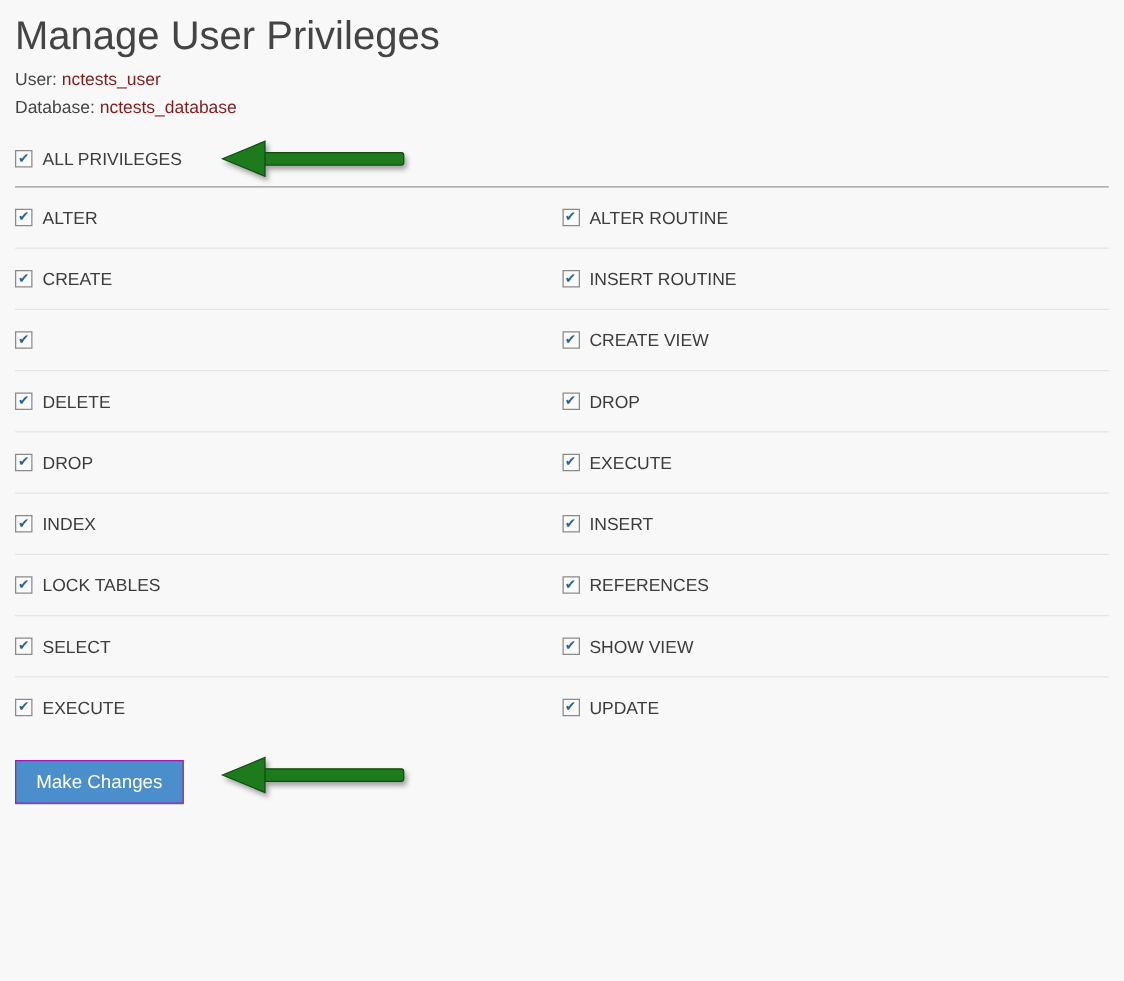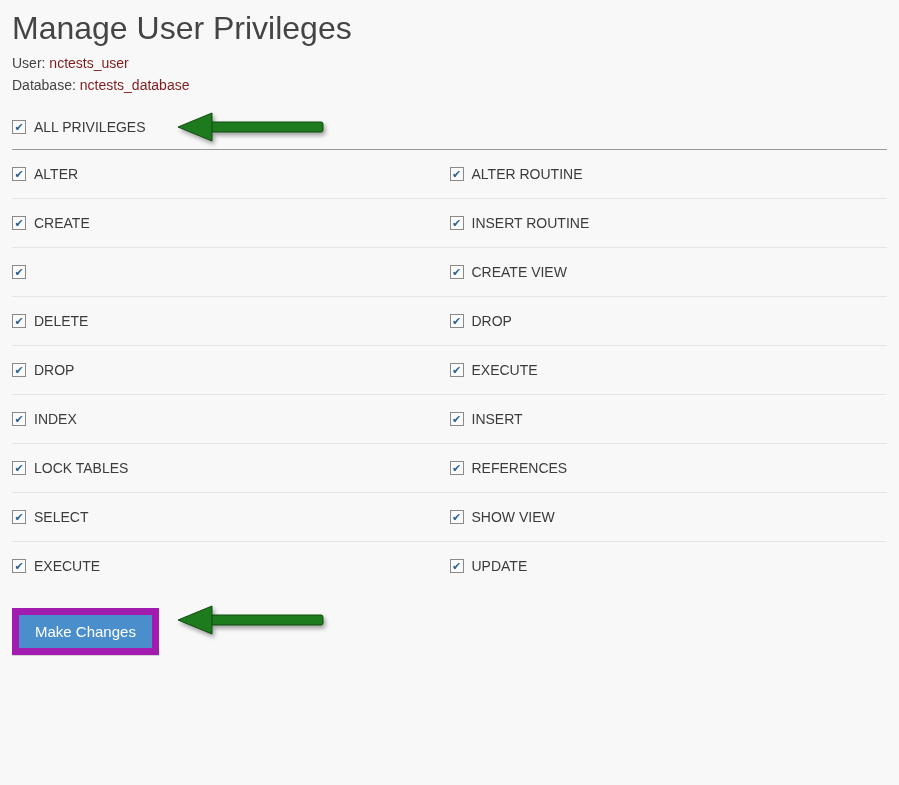--- a/index.html
+++ b/index.html
@@ -61,21 +61,21 @@
     .arrow {
       position: absolute;
       display:inline-block;
     }
     .arrow-all { left: 160px; top: -2px; }
     .arrow-btn { position: absolute; left: 160px; top: -6px; }
     .arrow svg { filter: drop-shadow(2px 3px 2px rgba(0,0,0,0.35)); }
     .btn-wrap { position: relative; margin-top: 18px; }
     .btn {
       background: #4a8ecb;
-      border: 7px solid #a21caf;
+      border: 1px solid #a21caf;
       color: #fff;
       font-size: 15px;
       padding: 8px 16px;
       cursor: pointer;
       box-shadow: 0 1px 0 rgba(0,0,0,0.15);
     }
     .all-check-line { display:flex; align-items:center; gap:8px; font-size:14px; color:#3b3b3b; }
   </style>
 </head>
 <body>

